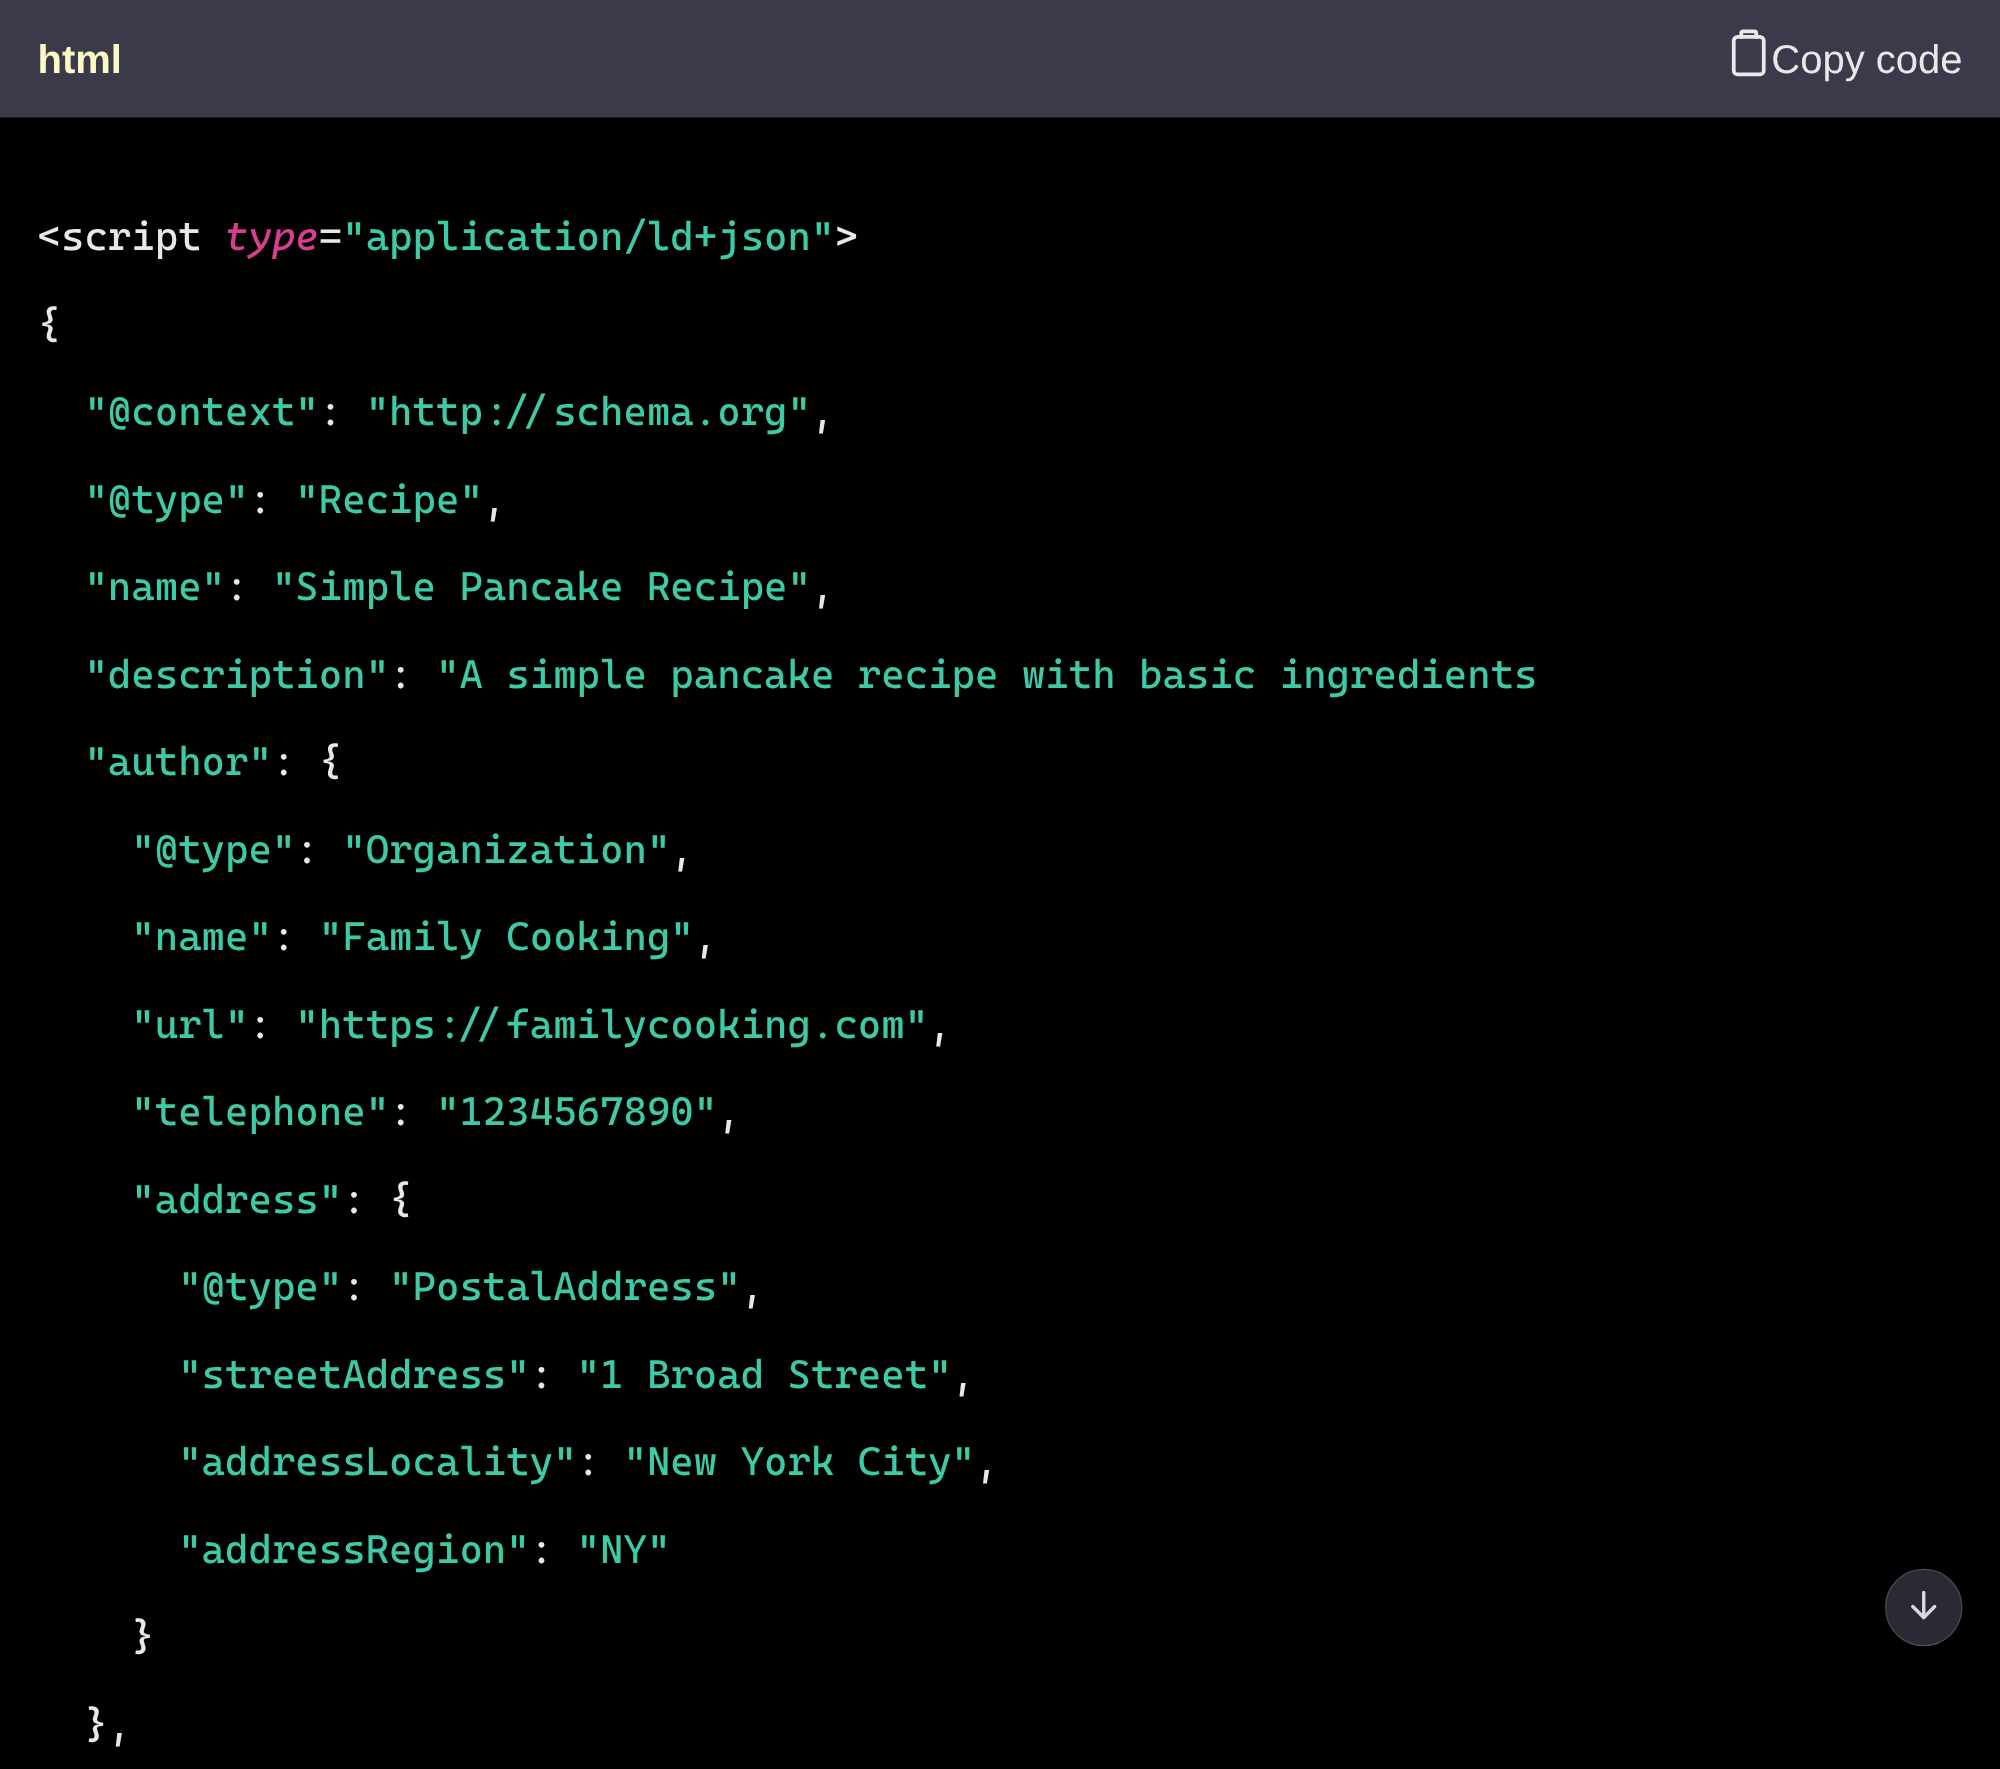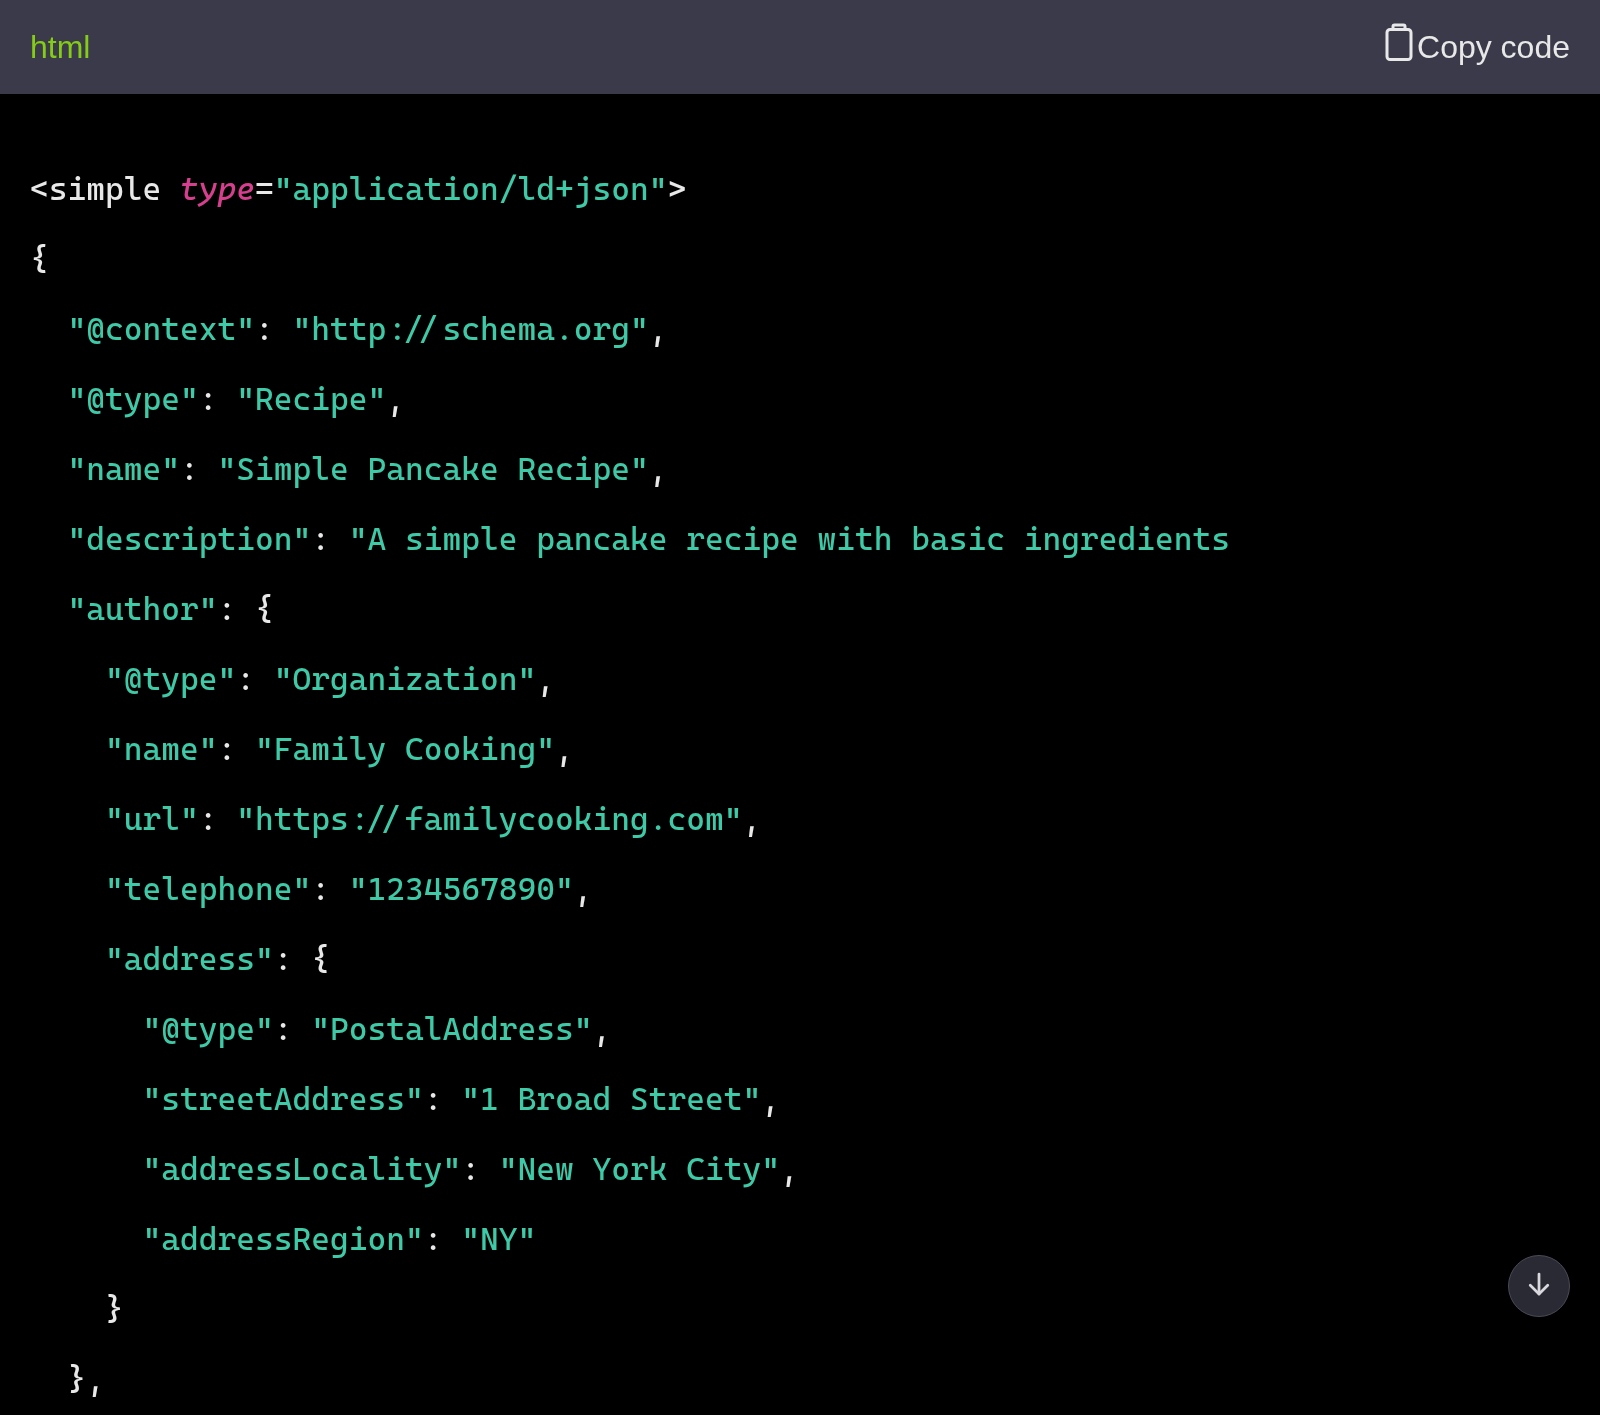--- a/index.html
+++ b/index.html
@@ -24,24 +24,24 @@
     }
     .header {
       display: flex;
       align-items: center;
       justify-content: space-between;
       background: #3a3a4a;
       padding: 18px 30px;
       height: 94px;
     }
     .lang-label {
-      color: #84cc16;
+      color: #fef9c3;
       font-size: 32px;
       font-family: -apple-system, BlinkMacSystemFont, 'Segoe UI', Helvetica, Arial, sans-serif;
-      font-weight: 400;
+      font-weight: 700;
     }
     .copy-btn {
       display: flex;
       align-items: center;
       gap: 0;
       color: #e8e8e8;
       cursor: pointer;
       font-family: -apple-system, BlinkMacSystemFont, 'Segoe UI', Helvetica, Arial, sans-serif;
       font-size: 32px;
     }
@@ -95,21 +95,21 @@
       <span>
         <svg viewBox="0 0 24 28" fill="none" stroke="#e8e8e8" stroke-width="2" stroke-linecap="round" stroke-linejoin="round">
           <rect x="4" y="5" width="16" height="20" rx="2"></rect>
           <path d="M8 5 V3 a1 1 0 0 1 1 -1 h6 a1 1 0 0 1 1 1 V5"></path>
         </svg>
       </span>
       <span>Copy code</span>
     </div>
   </div>
 
-  <div class="code-area"><span class="tok-tag">&lt;</span><span class="tok-tag">simple</span> <span class="tok-attr-name">type</span><span class="tok-attr-eq">=</span><span class="tok-attr-val">"application/ld+json"</span><span class="tok-tag">&gt;</span>
+  <div class="code-area"><span class="tok-tag">&lt;</span><span class="tok-tag">script</span> <span class="tok-attr-name">type</span><span class="tok-attr-eq">=</span><span class="tok-attr-val">"application/ld+json"</span><span class="tok-tag">&gt;</span>
 <span class="tok-brace">{</span>
 <span>  </span><span class="tok-key">"@context"</span><span class="tok-punc">:</span> <span class="tok-string">"http://schema.org"</span><span class="tok-punc">,</span>
 <span>  </span><span class="tok-key">"@type"</span><span class="tok-punc">:</span> <span class="tok-string">"Recipe"</span><span class="tok-punc">,</span>
 <span>  </span><span class="tok-key">"name"</span><span class="tok-punc">:</span> <span class="tok-string">"Simple Pancake Recipe"</span><span class="tok-punc">,</span>
 <span>  </span><span class="tok-key">"description"</span><span class="tok-punc">:</span> <span class="tok-string">"A simple pancake recipe with basic ingredients</span>
 <span>  </span><span class="tok-key">"author"</span><span class="tok-punc">:</span> <span class="tok-brace">{</span>
 <span>    </span><span class="tok-key">"@type"</span><span class="tok-punc">:</span> <span class="tok-string">"Organization"</span><span class="tok-punc">,</span>
 <span>    </span><span class="tok-key">"name"</span><span class="tok-punc">:</span> <span class="tok-string">"Family Cooking"</span><span class="tok-punc">,</span>
 <span>    </span><span class="tok-key">"url"</span><span class="tok-punc">:</span> <span class="tok-string">"https://familycooking.com"</span><span class="tok-punc">,</span>
 <span>    </span><span class="tok-key">"telephone"</span><span class="tok-punc">:</span> <span class="tok-string">"1234567890"</span><span class="tok-punc">,</span>

